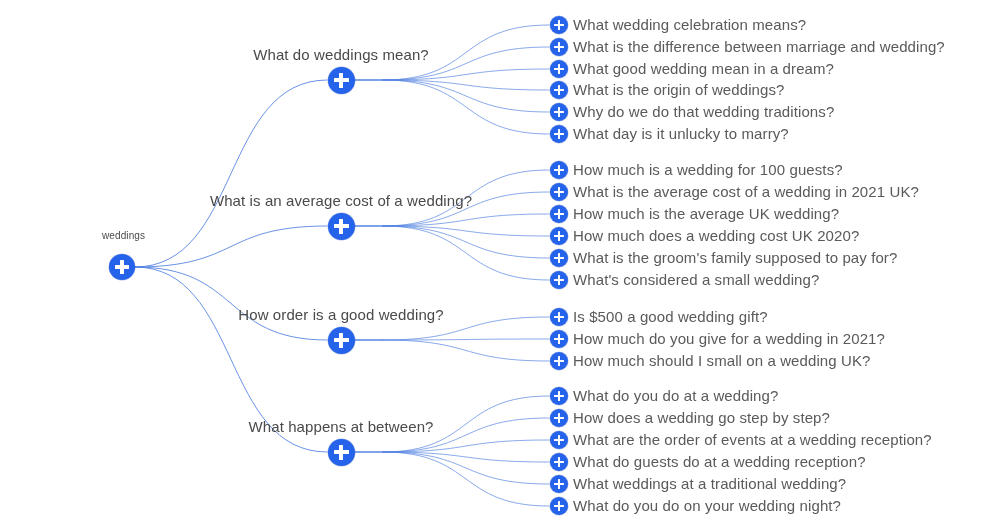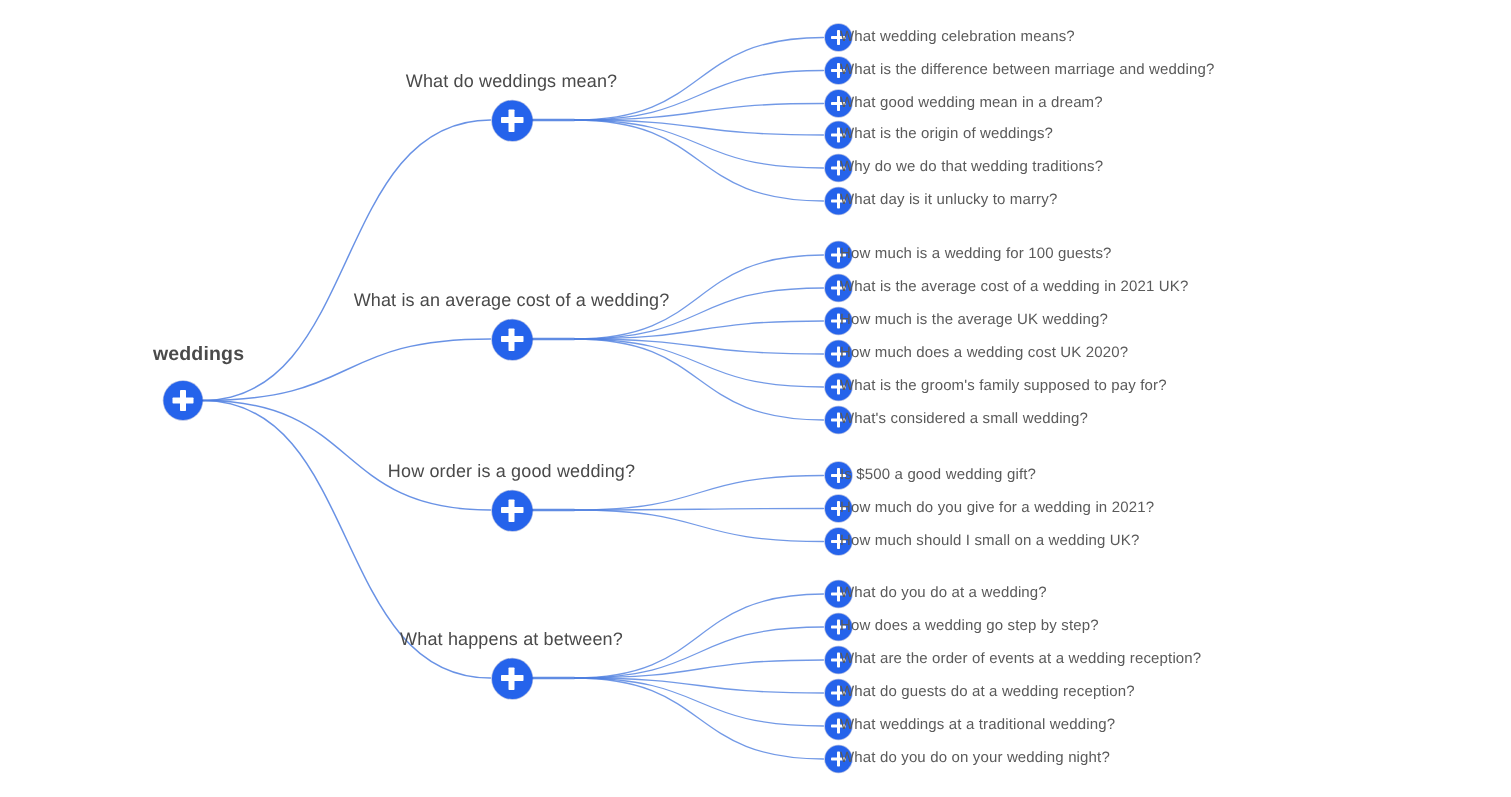--- a/index.html
+++ b/index.html
@@ -113,38 +113,37 @@
     white-space: nowrap;
     color: #4a4a4a;
     font-size: 11px;
     line-height: 13px;
     letter-spacing: 0.1px;
   }
   
   .node-root .node-label {
     left: -20px;
     top: -38px;
-    font-size: 13px;
+    font-size: 10px;
     color: #4a4a4a;
-    font-weight: bold;
   }
   
   .node-branch .node-label {
     top: -32px;
     transform: translateX(-50%);
     left: 0px;
     color: #4a4a4a;
-    font-size: 12px;
+    font-size: 15px;
   }
   
   .node-leaf .node-label {
-    left: 1px;
+    left: 14px;
     top: -7px;
     color: #5a5a5a;
-    font-size: 10px;
+    font-size: 15px;
   }
 </style>
 </head>
 <body>
 
 <div id="mindmap-canvas">
   <svg id="edge-layer" viewBox="0 0 1007 531" width="1007" height="531">
       <path d="M 135 267 C 240.60000000000002 267, 221.39999999999998 80, 327 80" fill="none" stroke="#4f7fe0" stroke-width="1" stroke-opacity="0.85" stroke-linecap="round"></path>
       <path d="M 135 267 C 240.60000000000002 267, 221.39999999999998 226, 327 226" fill="none" stroke="#4f7fe0" stroke-width="1" stroke-opacity="0.85" stroke-linecap="round"></path>
       <path d="M 135 267 C 240.60000000000002 267, 221.39999999999998 340, 327 340" fill="none" stroke="#4f7fe0" stroke-width="1" stroke-opacity="0.85" stroke-linecap="round"></path>

